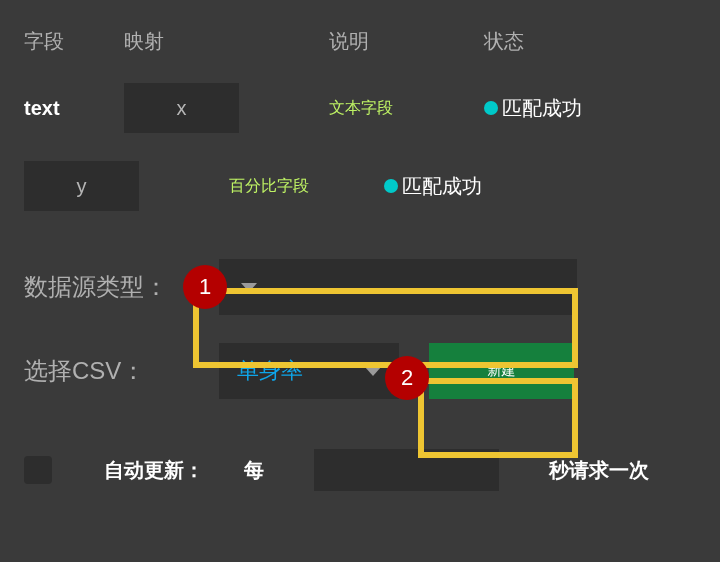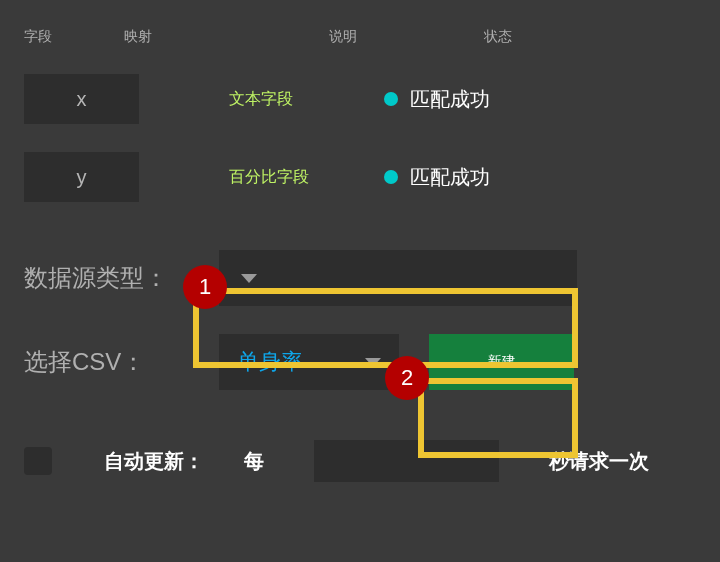--- a/index.html
+++ b/index.html
@@ -15,21 +15,21 @@
       color: #b8b8b8;
       overflow: hidden;
       position: relative;
     }
     .container {
       padding: 28px 24px;
     }
     .table-header {
       display: flex;
       align-items: center;
-      font-size: 14px;
+      font-size: 20px;
       color: #b0b0b0;
       margin-bottom: 28px;
     }
     .col-field { width: 100px; }
     .col-mapping { width: 205px; }
     .col-desc { width: 155px; }
     .col-status { flex: 1; }
     .table-row {
       display: flex;
       align-items: center;
@@ -53,21 +53,21 @@
       margin-right: 90px;
     }
     .desc-text {
       width: 155px;
       font-size: 16px;
       color: #bef264;
     }
     .status-cell {
       display: flex;
       align-items: center;
-      gap: 12px;
+      gap: 4px;
     }
     .status-dot {
       width: 14px;
       height: 14px;
       border-radius: 50%;
       background: #00c9c9;
     }
     .status-text {
       font-size: 20px;
       color: #fff;
@@ -201,20 +201,21 @@
 
 <div class="container">
   <div class="table-header">
     <div class="col-field">字段</div>
     <div class="col-mapping">映射</div>
     <div class="col-desc">说明</div>
     <div class="col-status">状态</div>
   </div>
 
   <div class="table-row">
+    <div class="field-name">text</div>
     <div class="mapping-box">
         <span>x</span>
       </div>
     <div class="desc-text">文本字段</div>
     <div class="status-cell">
       <div class="status-dot"></div>
       <div class="status-text">匹配成功</div>
     </div>
   </div>
 

